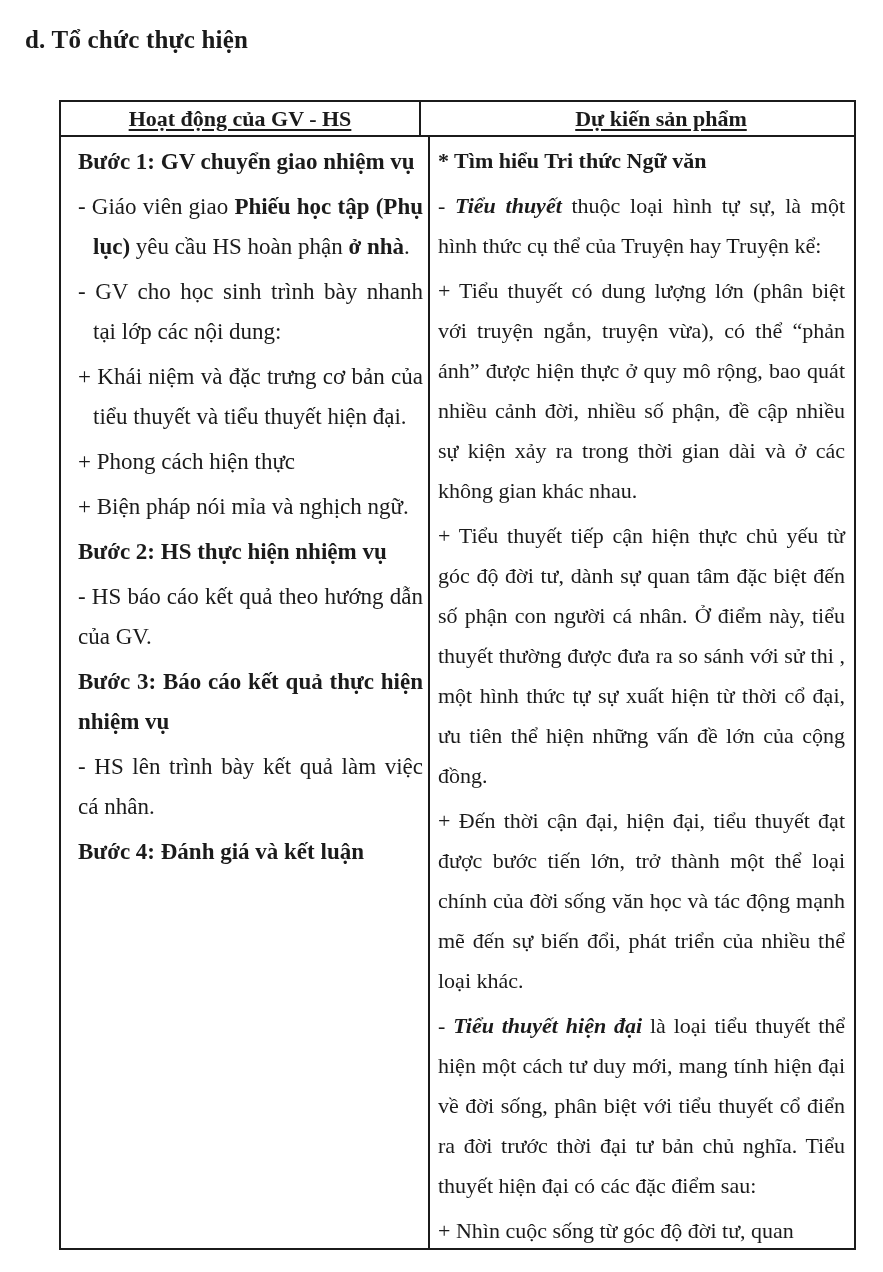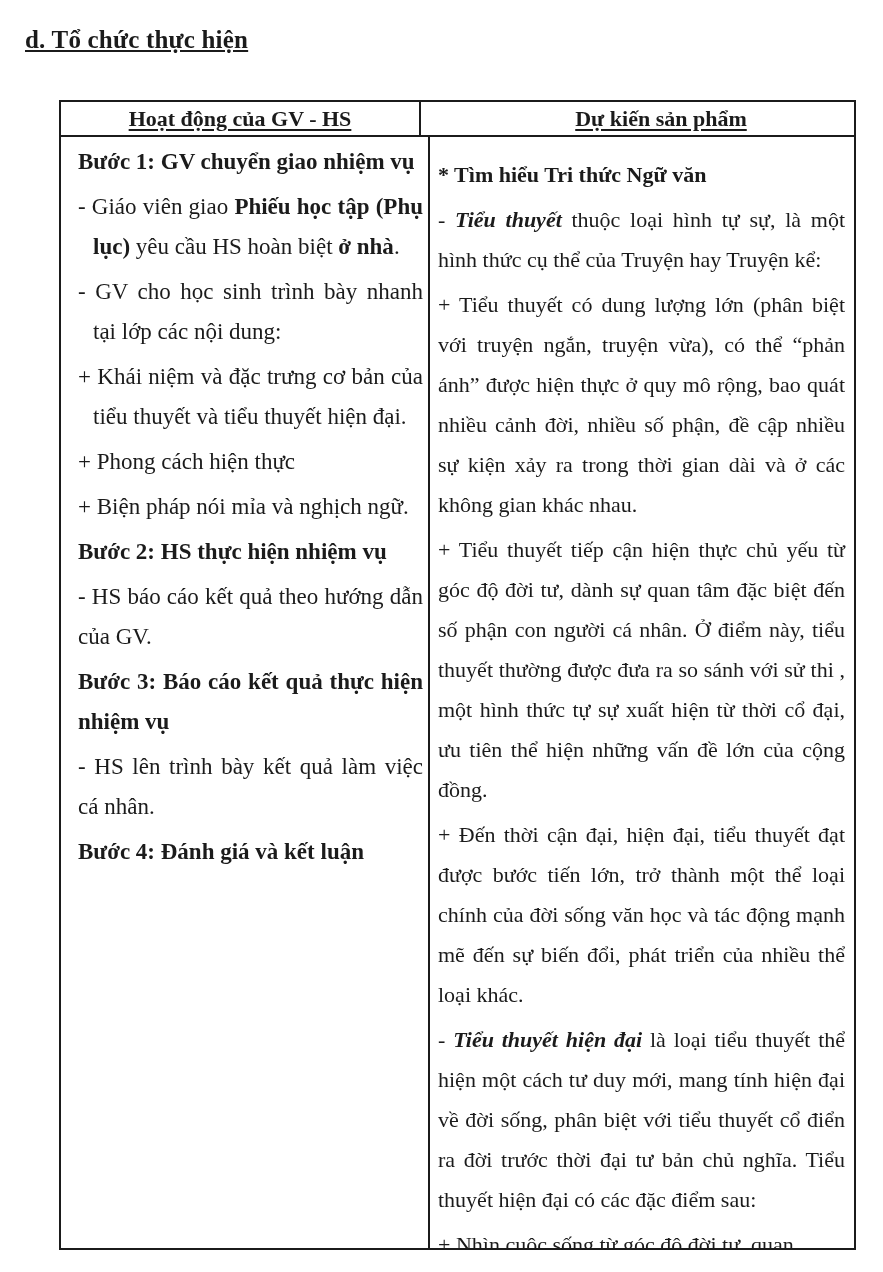--- a/index.html
+++ b/index.html
@@ -7,21 +7,21 @@
     width:883px; height:1272px;
     background:#ffffff;
     font-family:"Liberation Serif", "DejaVu Serif", serif;
     color:#1b1b1b;
     -webkit-font-smoothing:antialiased;
   }
   .sheet { position:relative; width:883px; height:1272px; overflow:hidden; background:#ffffff; }
 
   .doc-title {
     position:absolute; left:25px; top:26px;
-    font-size:25px; font-weight:bold; letter-spacing:0.2px;text-decoration:underline;
+    font-size:25px; font-weight:bold; letter-spacing:0.2px;
   }
 
   .lesson-table {
     position:absolute; left:59px; top:100px;
     width:797px; height:1150px;
     border:2px solid #1b1b1b;
     box-sizing:border-box;
     display:flex; flex-direction:column;
   }
   .thead { display:flex; border-bottom:2px solid #1b1b1b; height:33px; flex:0 0 auto; }
@@ -37,21 +37,21 @@
   .cell { box-sizing:border-box; overflow:hidden; }
   .cell-left {
     width:360px; border-right:2px solid #1b1b1b;
     padding:5px 5px 0 8px;
     font-size:23px; line-height:40px;
     text-align:justify;
     margin-left:9px;
   }
   .cell-right {
     flex:1;
-    padding:18px 9px 0 8px;
+    padding:4px 9px 0 8px;
     font-size:22px; line-height:40px;
     text-align:justify;
   }
   .para { margin:0 0 5px 0; }
   .para.hang { padding-left:15px; text-indent:-15px; }
   .b { font-weight:bold; }
   .i { font-style:italic; }
 </style>
 </head>
 <body>
@@ -64,21 +64,21 @@
       <div class="th th-left">
         <span class="u">Hoạt động của GV - HS</span>
       </div>
       <div class="th th-right">
         <span class="u">Dự kiến sản phẩm</span>
       </div>
     </div>
     <div class="tbody">
       <div class="cell cell-left" id="left-col">
           <p class="para hang"><span class="b">Bước 1: GV chuyển giao nhiệm vụ</span></p>
-          <p class="para hang"><span>- Giáo viên giao </span><span class="b">Phiếu học tập (Phụ lục)</span><span> yêu cầu HS hoàn biệt </span><span class="b">ở nhà</span><span>.</span></p>
+          <p class="para hang"><span>- Giáo viên giao </span><span class="b">Phiếu học tập (Phụ lục)</span><span> yêu cầu HS hoàn phận </span><span class="b">ở nhà</span><span>.</span></p>
           <p class="para hang"><span>- GV cho học sinh trình bày nhanh tại lớp các nội dung:</span></p>
           <p class="para hang"><span>+ Khái niệm và đặc trưng cơ bản của tiểu thuyết và tiểu thuyết hiện đại.</span></p>
           <p class="para"><span>+ Phong cách hiện thực</span></p>
           <p class="para"><span>+ Biện pháp nói mỉa và nghịch ngữ.</span></p>
           <p class="para"><span class="b">Bước 2: HS thực hiện nhiệm vụ</span></p>
           <p class="para"><span>- HS báo cáo kết quả theo hướng dẫn của GV.</span></p>
           <p class="para"><span class="b">Bước 3: Báo cáo kết quả thực hiện nhiệm vụ</span></p>
           <p class="para"><span>- HS lên trình bày kết quả làm việc cá nhân.</span></p>
           <p class="para"><span class="b">Bước 4: Đánh giá và kết luận</span></p>
         </div>

